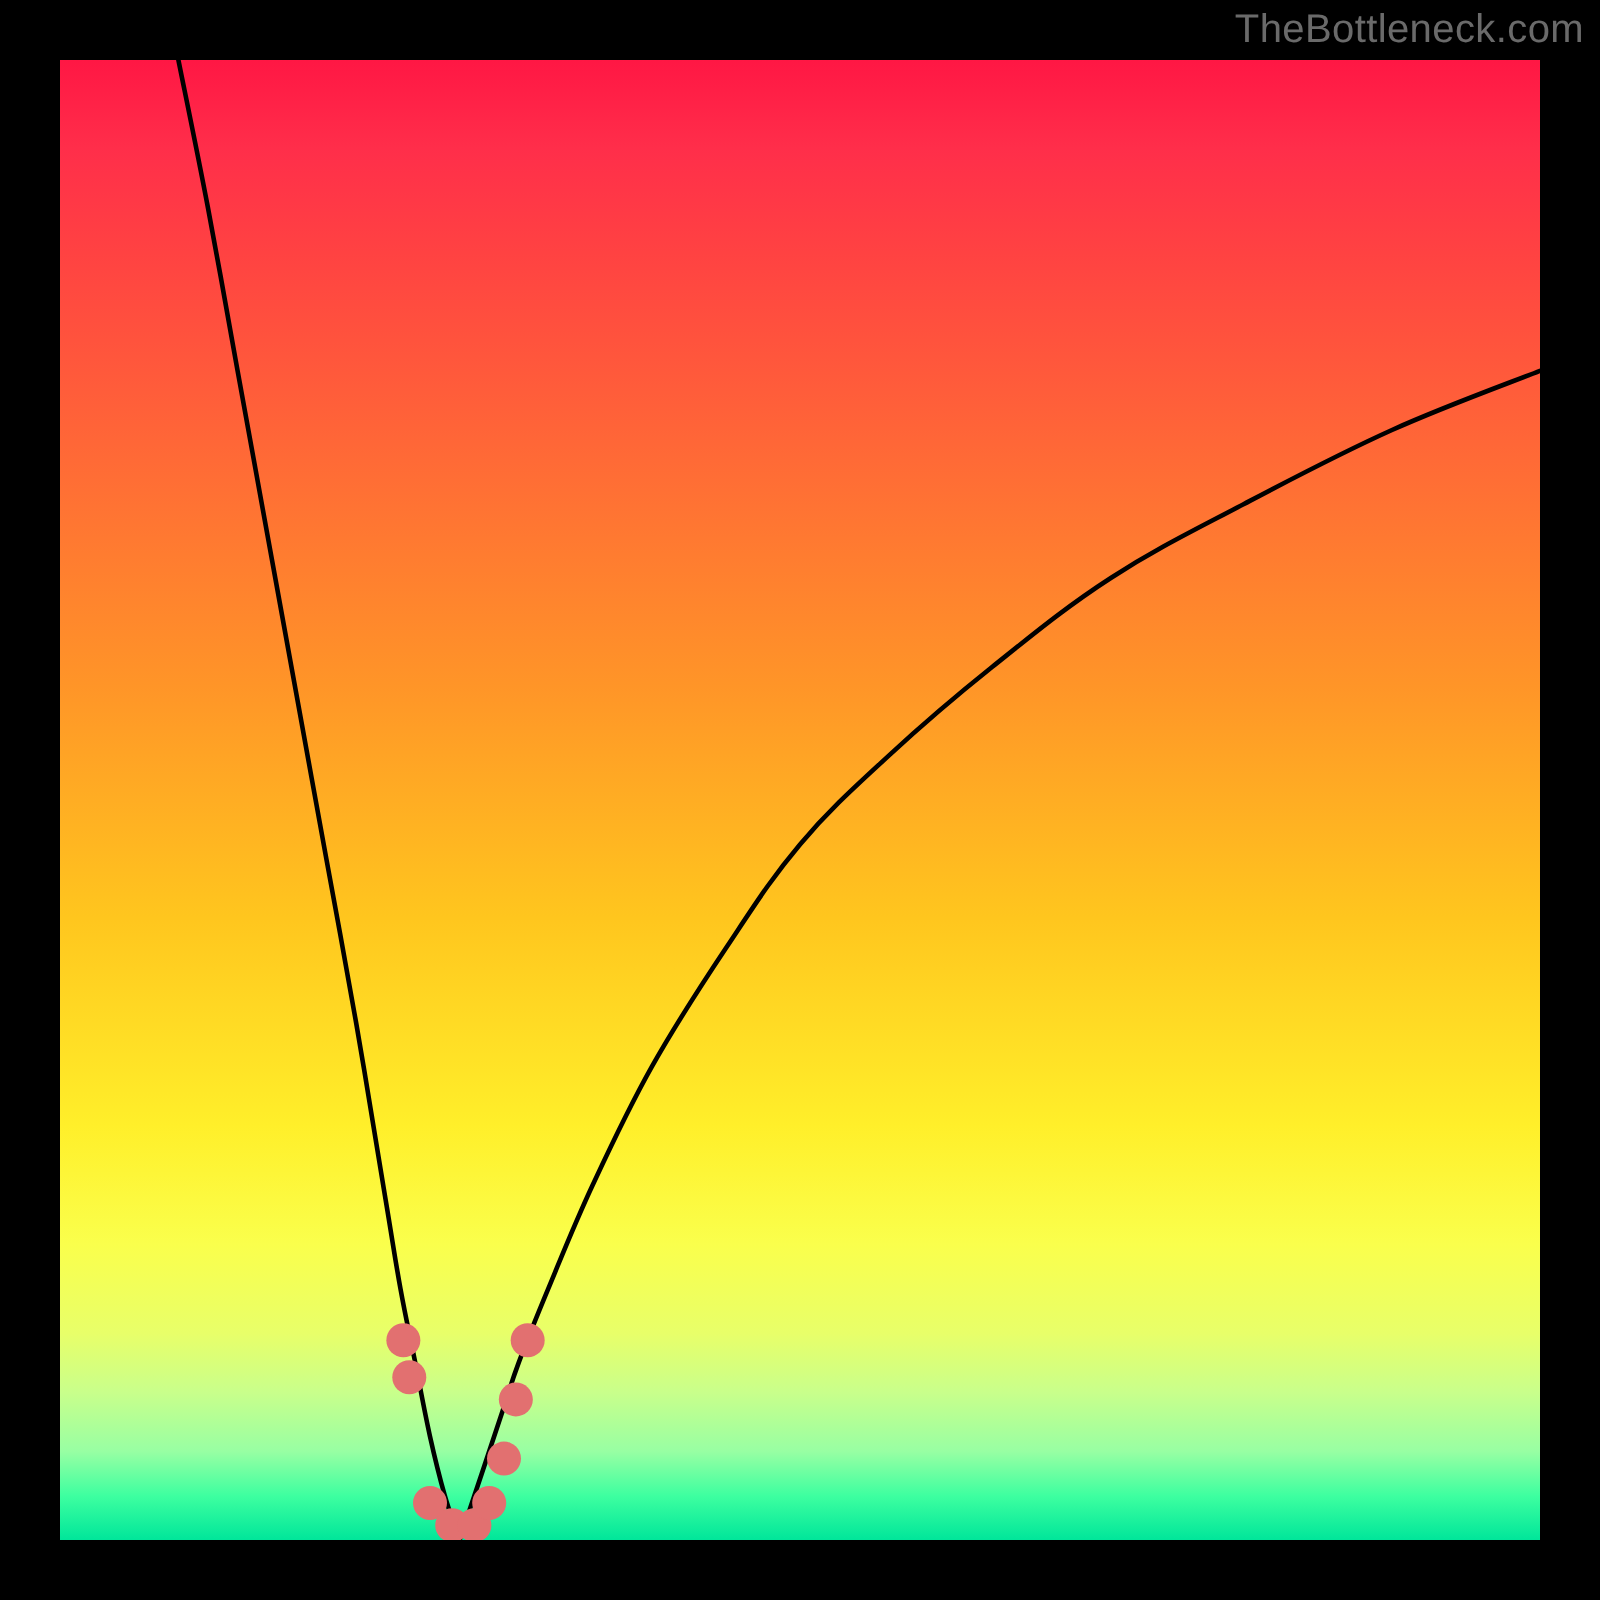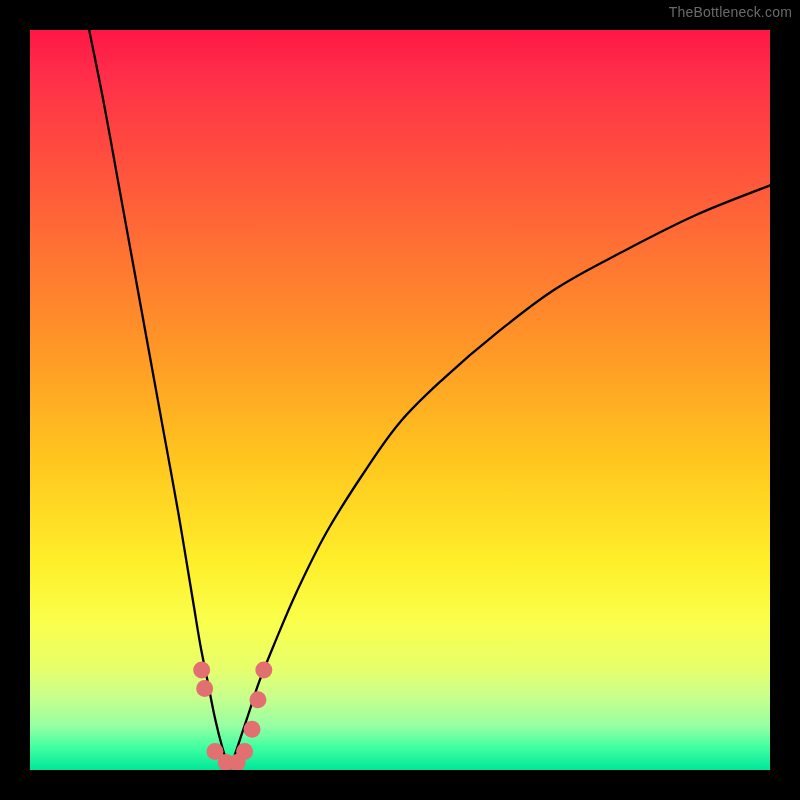--- a/index.html
+++ b/index.html
@@ -48,21 +48,21 @@
       #98ffa3 94%,
       #3effa0 97%,
       #00e69a 100%
     );
   }
   .watermark {
     position: absolute;
     top: 4px;
     right: 8px;
     color: #6a6a6a;
-    font-size: 14px;
+    font-size: 20px;
     font-weight: 500;
     letter-spacing: 0.2px;
     user-select: none;
   }
   svg.curves {
     position: absolute;
     left: 0;
     top: 0;
     width: 100%;
     height: 100%;

